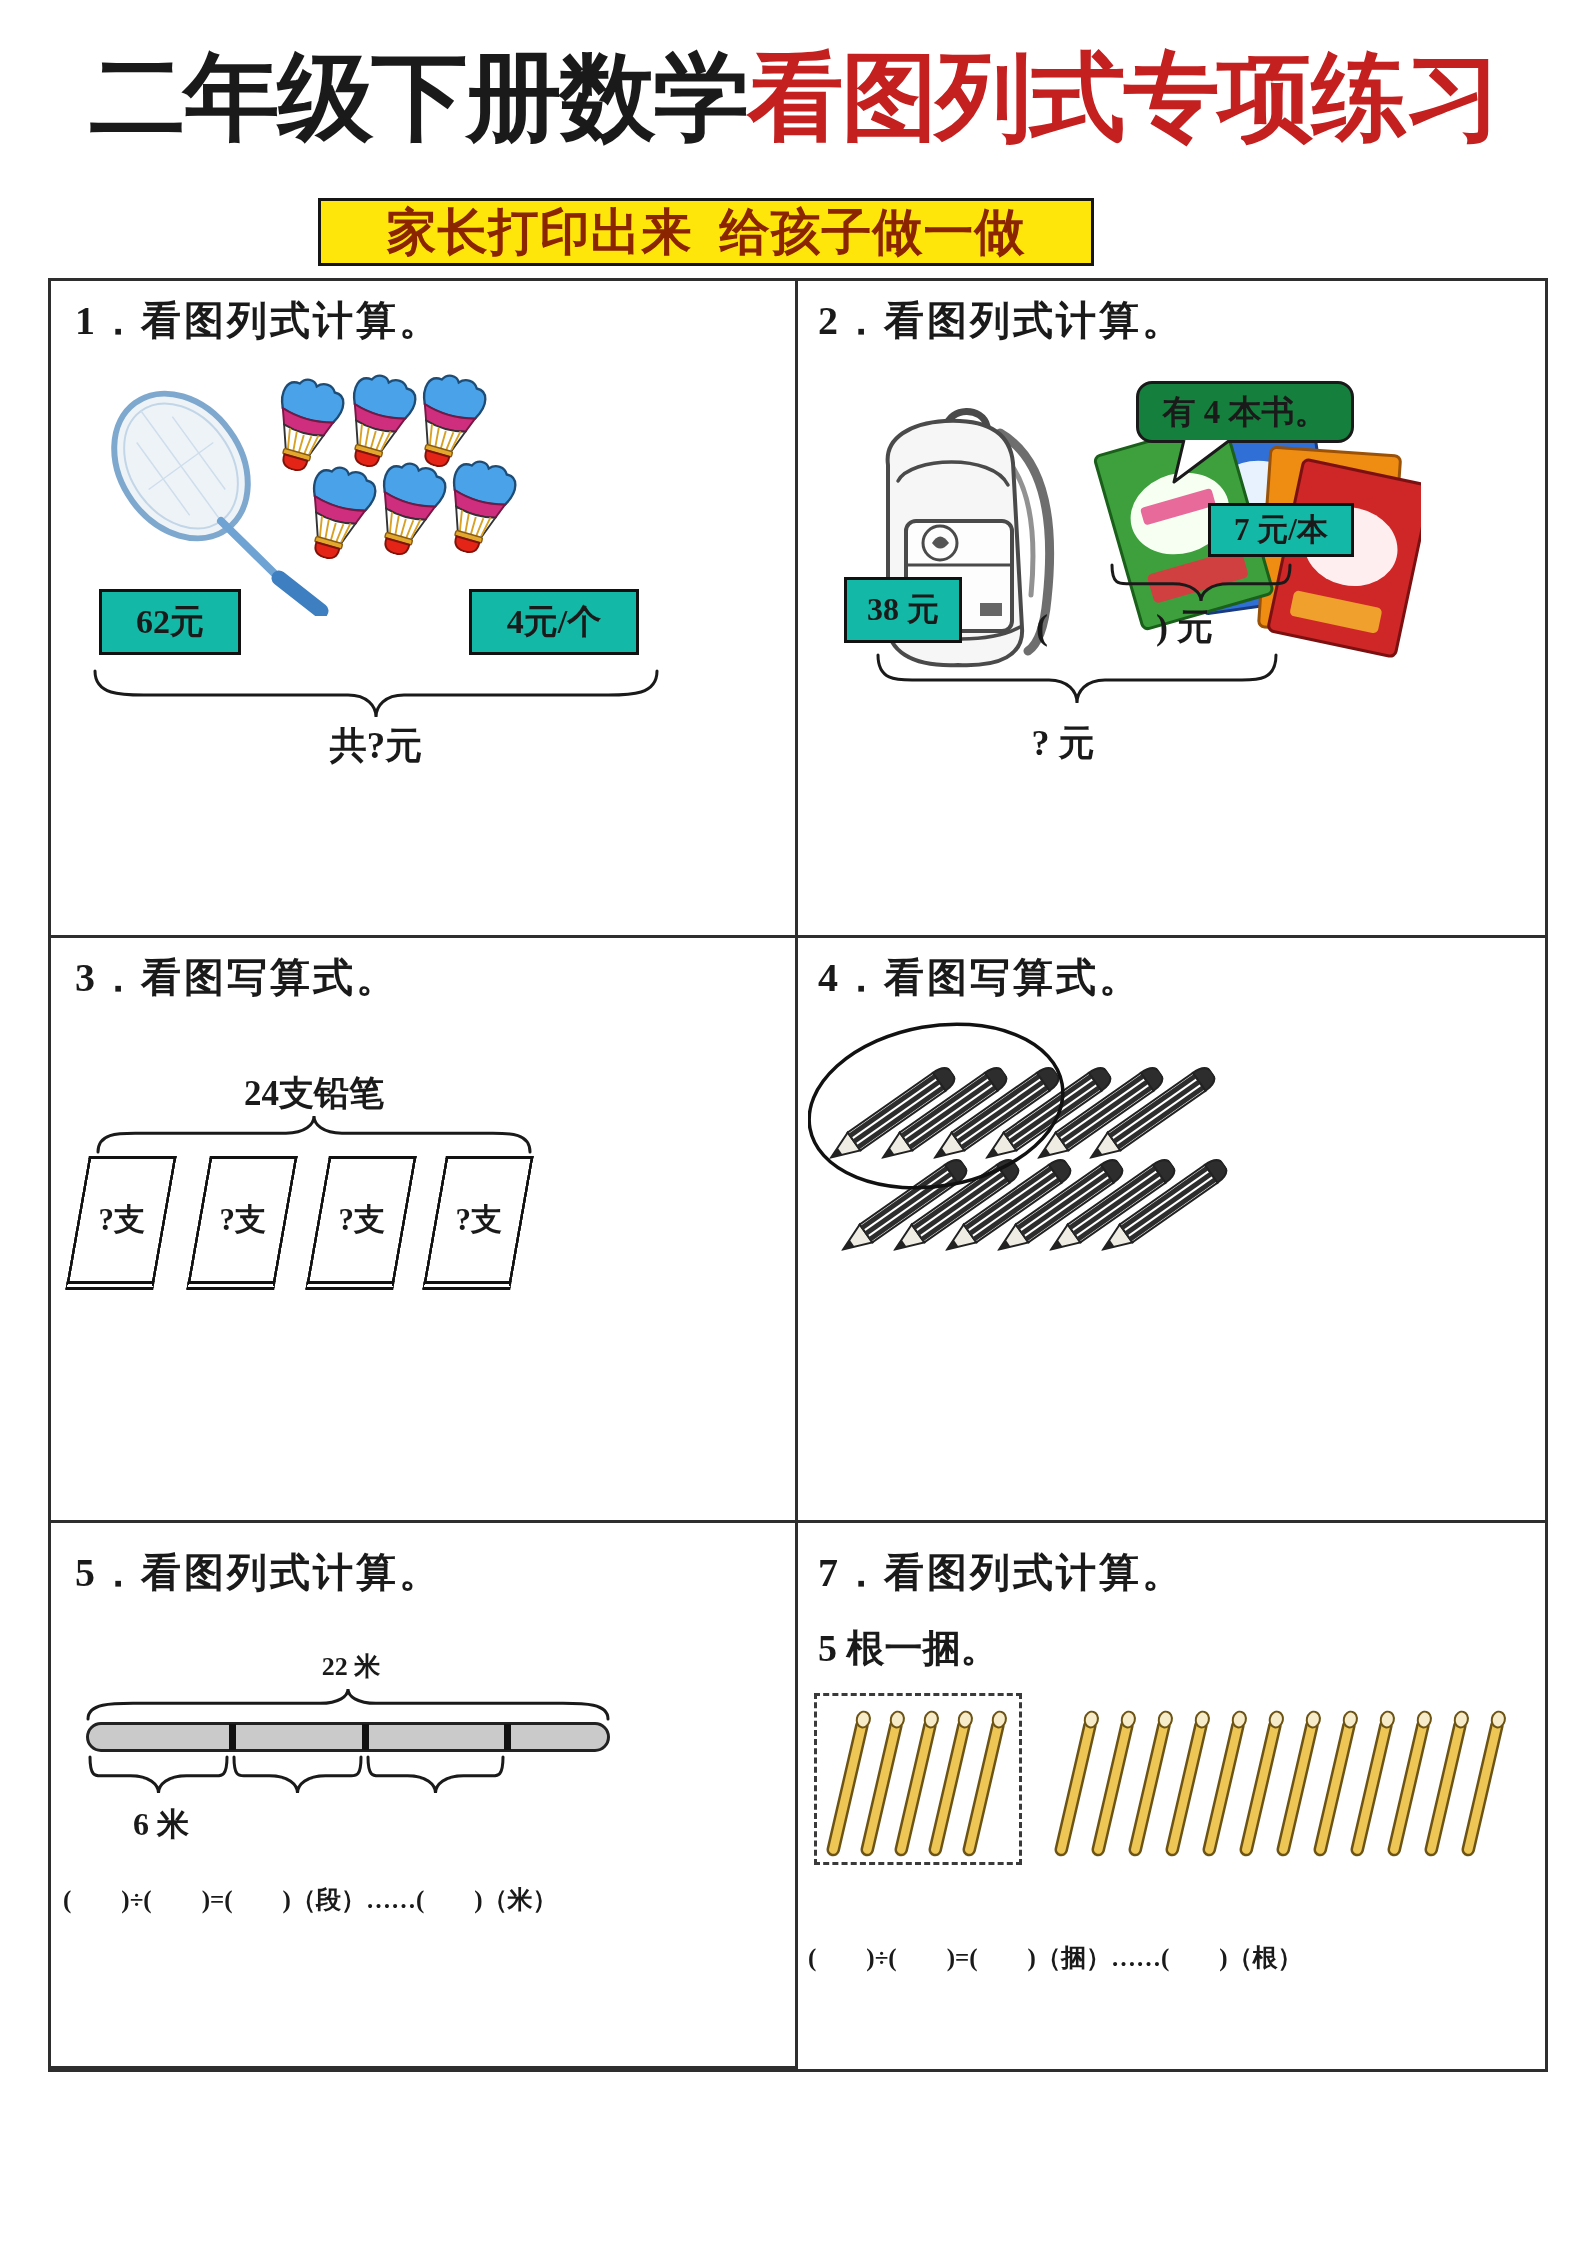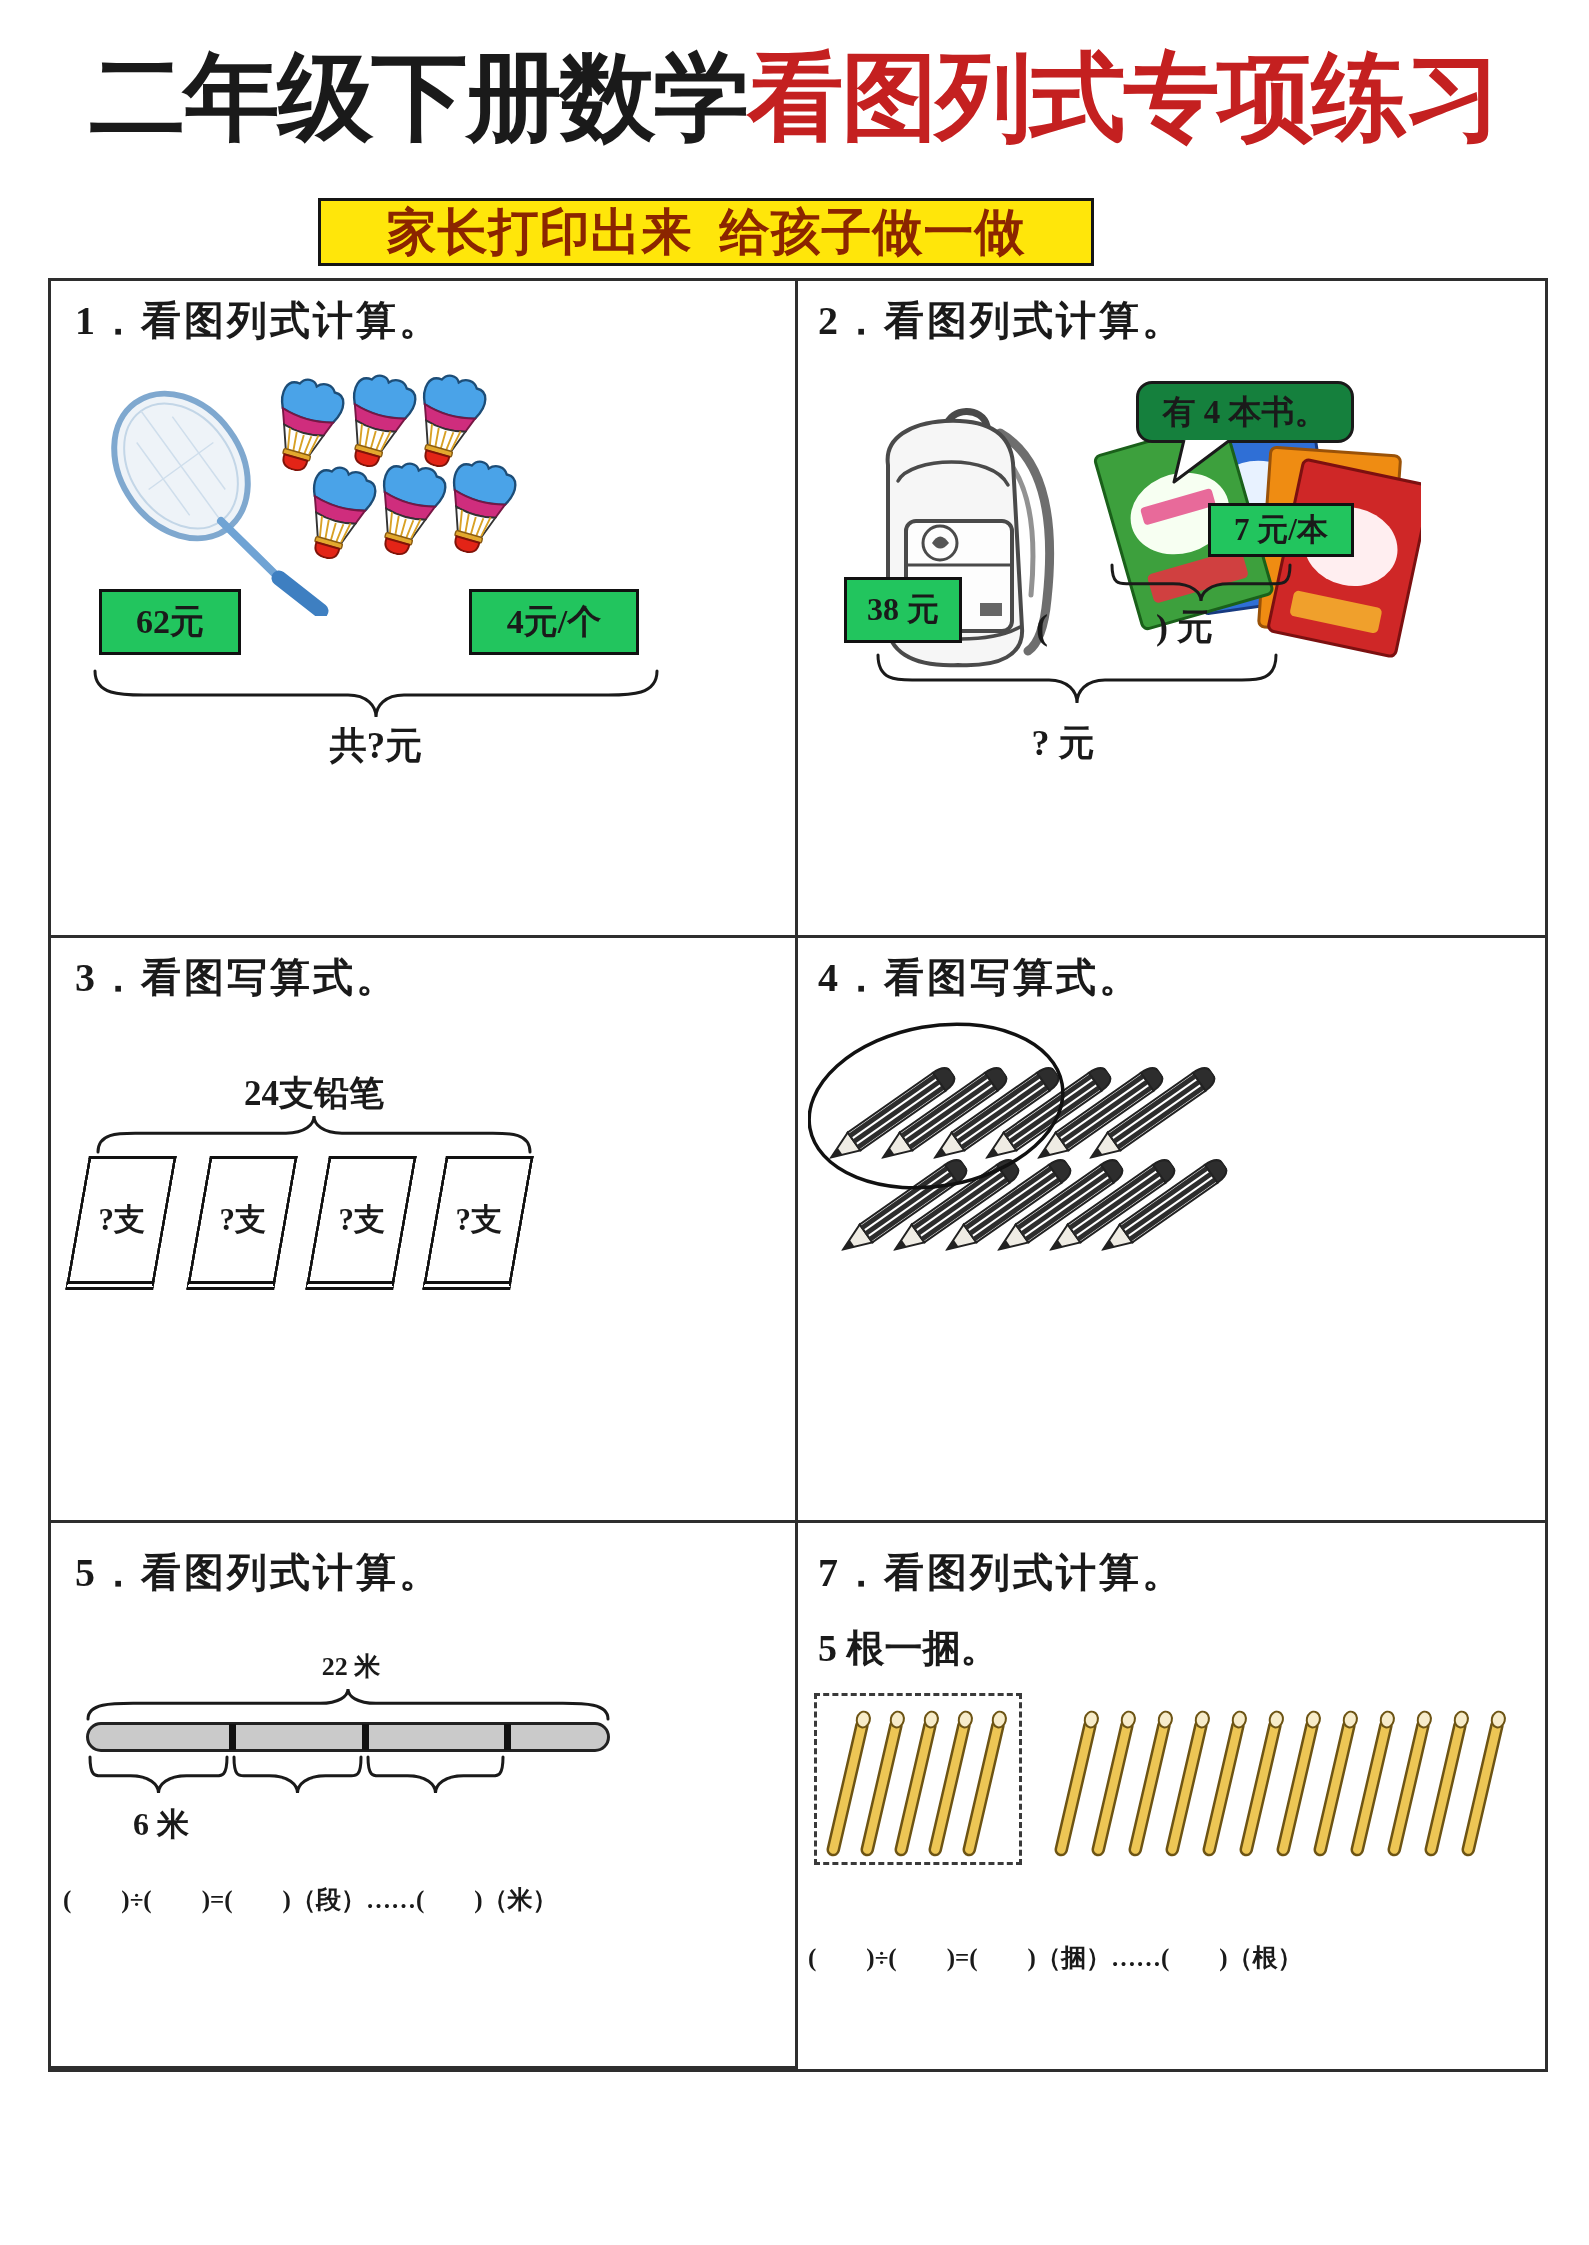--- a/index.html
+++ b/index.html
@@ -12,21 +12,21 @@
   .banner{position:absolute;left:318px;top:198px;width:776px;height:68px;background:var(--banner-bg,#ffe60a);
           border:3px solid #151515;box-sizing:border-box;display:flex;align-items:center;justify-content:center;
           font-size:50px;font-weight:900;color:var(--banner-text,#8b2500);white-space:pre;letter-spacing:1px;}
   
   .grid{position:absolute;left:48px;top:278px;width:1500px;height:1794px;border:3px solid #2e2e2e;
         box-sizing:border-box;display:grid;grid-template-columns:747px 1fr;grid-template-rows:657px 585px 1fr;background:#fff;}
   .cell{position:relative;border-right:3px solid #2e2e2e;border-bottom:3px solid #2e2e2e;box-sizing:border-box;overflow:hidden;padding-left:13px;}
   .cell.last-col{border-right:none;}
   .cell.last-row{border-bottom:none;}
   .h{position:absolute;font-size:40px;font-weight:700;letter-spacing:3px;white-space:nowrap;}
-  .pricebox{position:absolute;border:3px solid #111;background:#22c55e;display:flex;align-items:center;justify-content:center;
+  .pricebox{position:absolute;border:3px solid #111;background:#14b8a6;display:flex;align-items:center;justify-content:center;
             font-size:34px;font-weight:700;box-sizing:border-box;white-space:pre;}
   .lbl{position:absolute;font-weight:700;white-space:pre;}
   .center{text-align:center;}
   .equation{position:absolute;font-size:25px;font-weight:700;white-space:pre;letter-spacing:0;}
   
   .bubble{position:absolute;left:338px;top:100px;width:218px;height:62px;border:3px solid #1a1a1a;border-radius:16px;
           background:#15803d;display:flex;align-items:center;justify-content:center;font-size:33px;font-weight:700;box-sizing:border-box;z-index:3;}
   .bubble-tail{position:absolute;left:372px;top:159px;z-index:4;}
   
   .pbox{position:absolute;width:88px;height:134px;border:3px solid #111;border-bottom:9px double #111;background:#fff;

